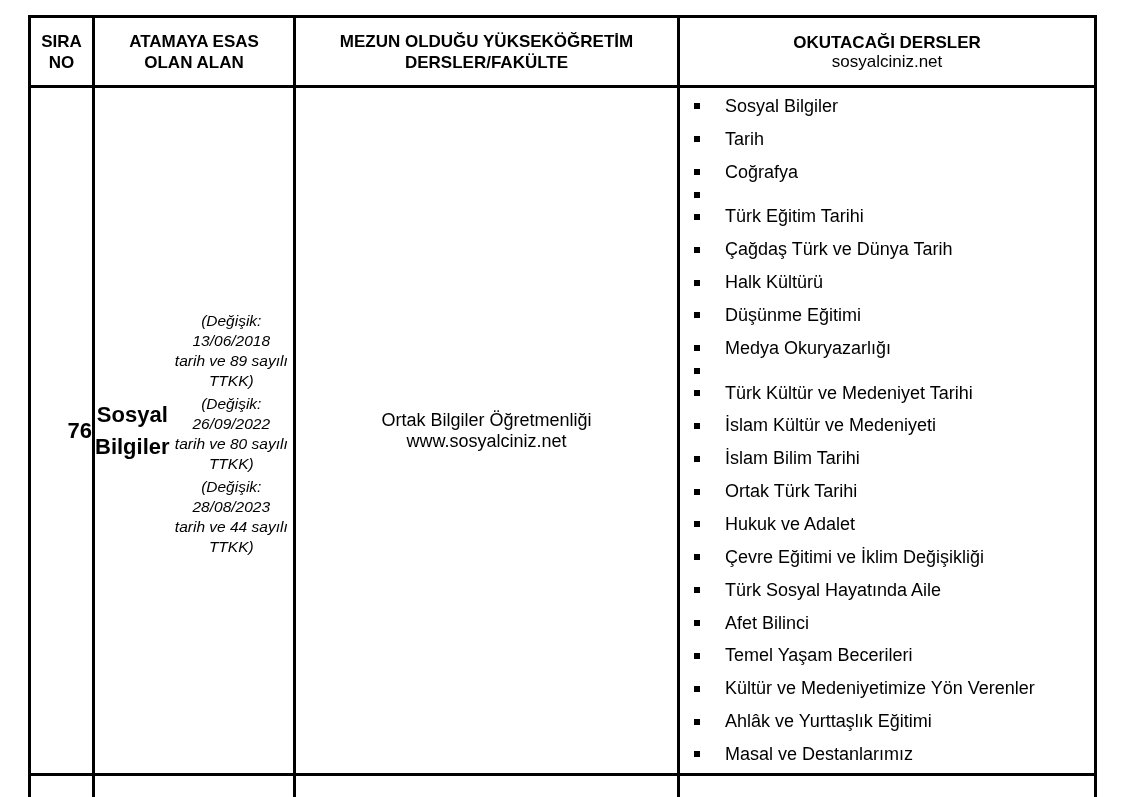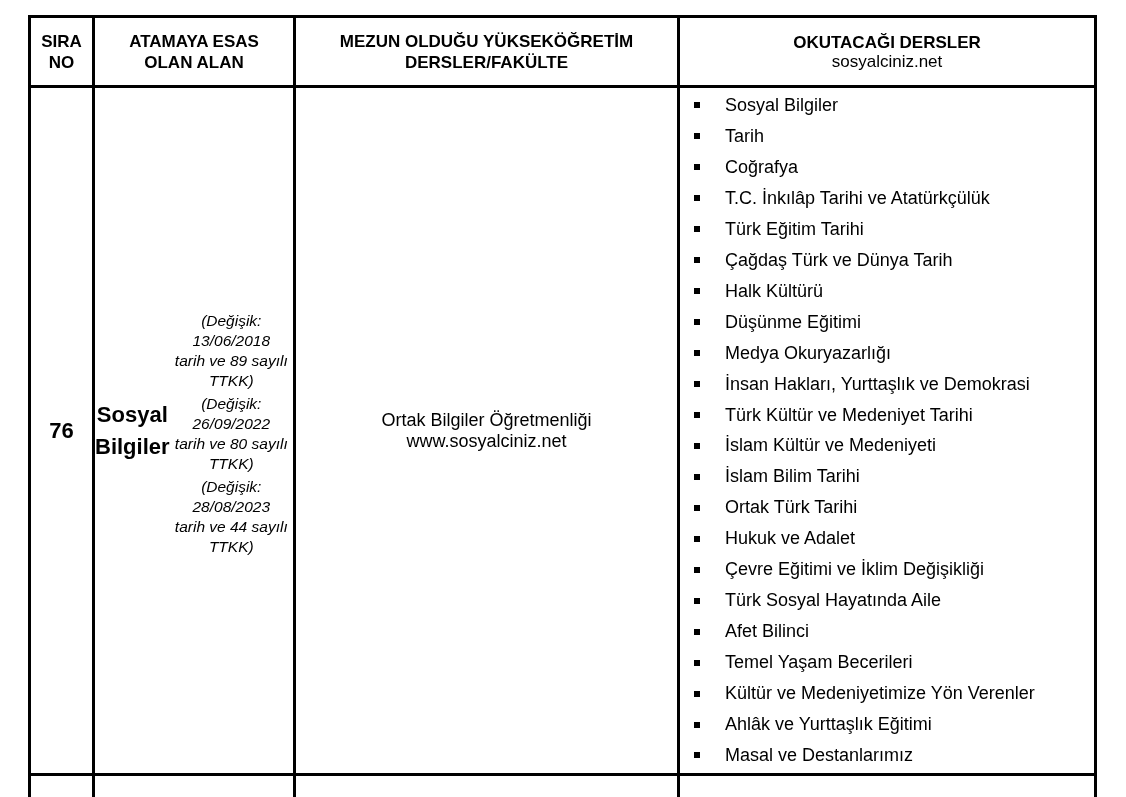--- a/index.html
+++ b/index.html
@@ -20,21 +20,21 @@
     border-top:3px solid #000; border-bottom:3px solid #000;
     display:flex; flex-direction:column; align-items:center; justify-content:center;
     text-align:center; font-weight:bold; font-size:17px; line-height:21px;
   }
   .hlines { white-space:pre-line; }
   .h4s { font-weight:normal; font-size:17px; line-height:18px; }
 
   .tbody { height:688px; }
   .tbody .cell { border-bottom:3px solid #000; }
 
-  .sira { display:flex; align-items:center; justify-content:center;
+  .sira { display:flex; align-items:center; justify-content:flex-end;
           font-weight:bold; font-size:22px; }
 
   .alan { display:flex; flex-direction:row; align-items:center; justify-content:center;
           text-align:center; }
   .alan-title { font-weight:bold; font-size:22px; line-height:32px; white-space:pre-line; }
   .notes { margin-top:4px; }
   .note { font-style:italic; font-size:15.5px; line-height:20px; white-space:pre-line; margin-top:3px; }
 
   .prog { display:flex; flex-direction:column; align-items:center; justify-content:center;
           text-align:center; font-size:18px; line-height:21px; padding:0 10px; }
@@ -105,21 +105,20 @@
           <li class="course">
             <span class="blt"></span>
             <span>Tarih</span>
           </li>
           <li class="course">
             <span class="blt"></span>
             <span>Coğrafya</span>
           </li>
           <li class="course">
             <span class="blt"></span>
-            <span>T.C. İnkılâp Tarihi ve Atatürkçülük</span>
           </li>
           <li class="course">
             <span class="blt"></span>
             <span>Türk Eğitim Tarihi</span>
           </li>
           <li class="course">
             <span class="blt"></span>
             <span>Çağdaş Türk ve Dünya Tarih</span>
           </li>
           <li class="course">
@@ -129,21 +128,20 @@
           <li class="course">
             <span class="blt"></span>
             <span>Düşünme Eğitimi</span>
           </li>
           <li class="course">
             <span class="blt"></span>
             <span>Medya Okuryazarlığı</span>
           </li>
           <li class="course">
             <span class="blt"></span>
-            <span>İnsan Hakları, Yurttaşlık ve Demokrasi</span>
           </li>
           <li class="course">
             <span class="blt"></span>
             <span>Türk Kültür ve Medeniyet Tarihi</span>
           </li>
           <li class="course">
             <span class="blt"></span>
             <span>İslam Kültür ve Medeniyeti</span>
           </li>
           <li class="course">

